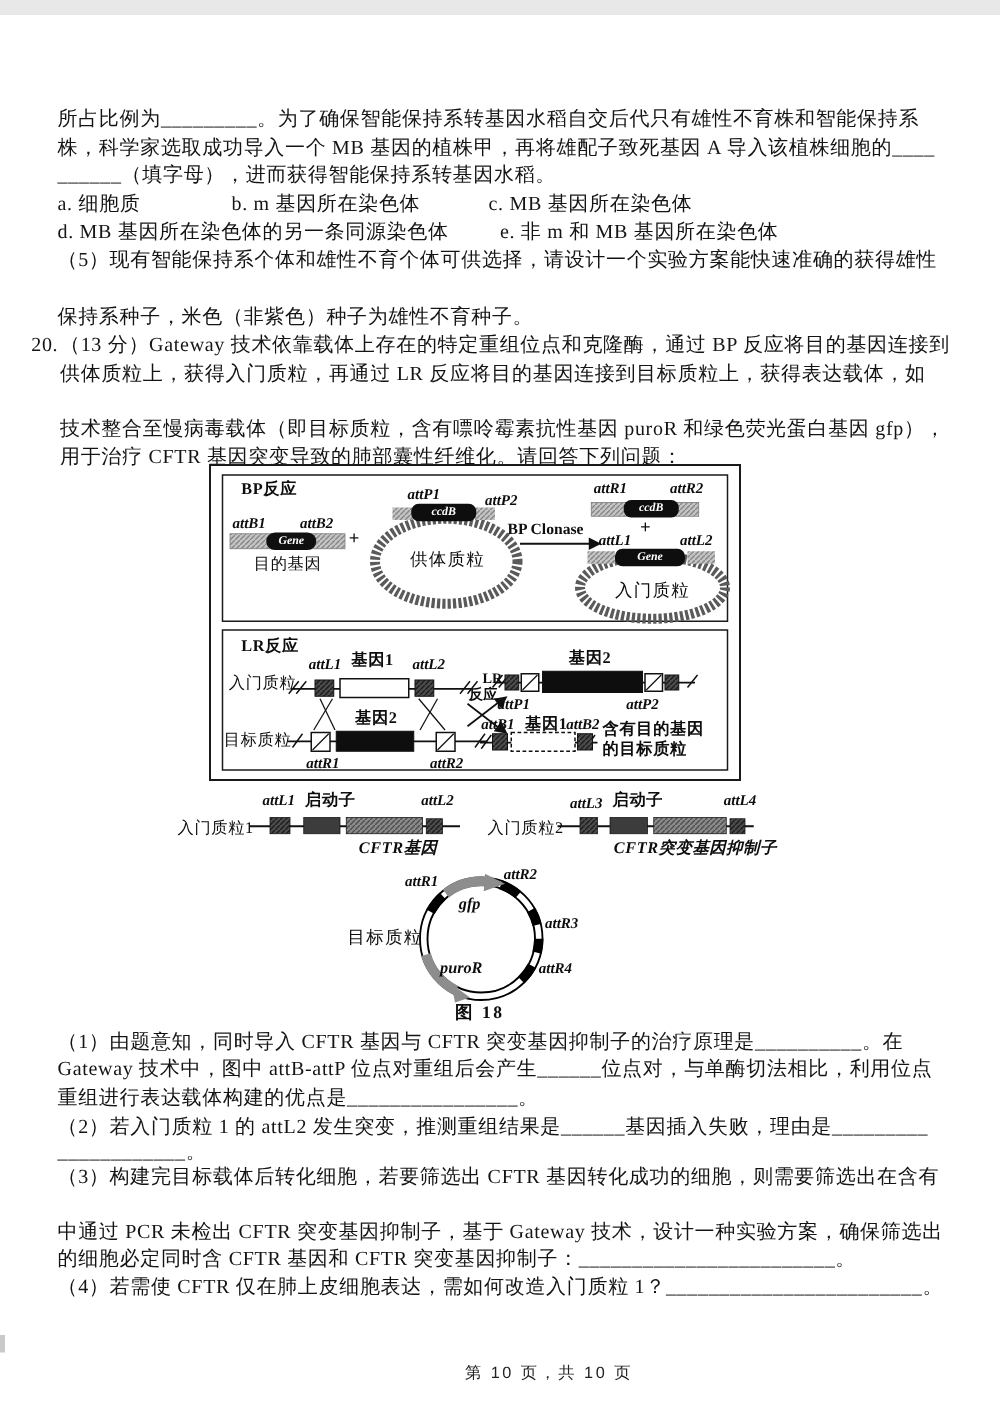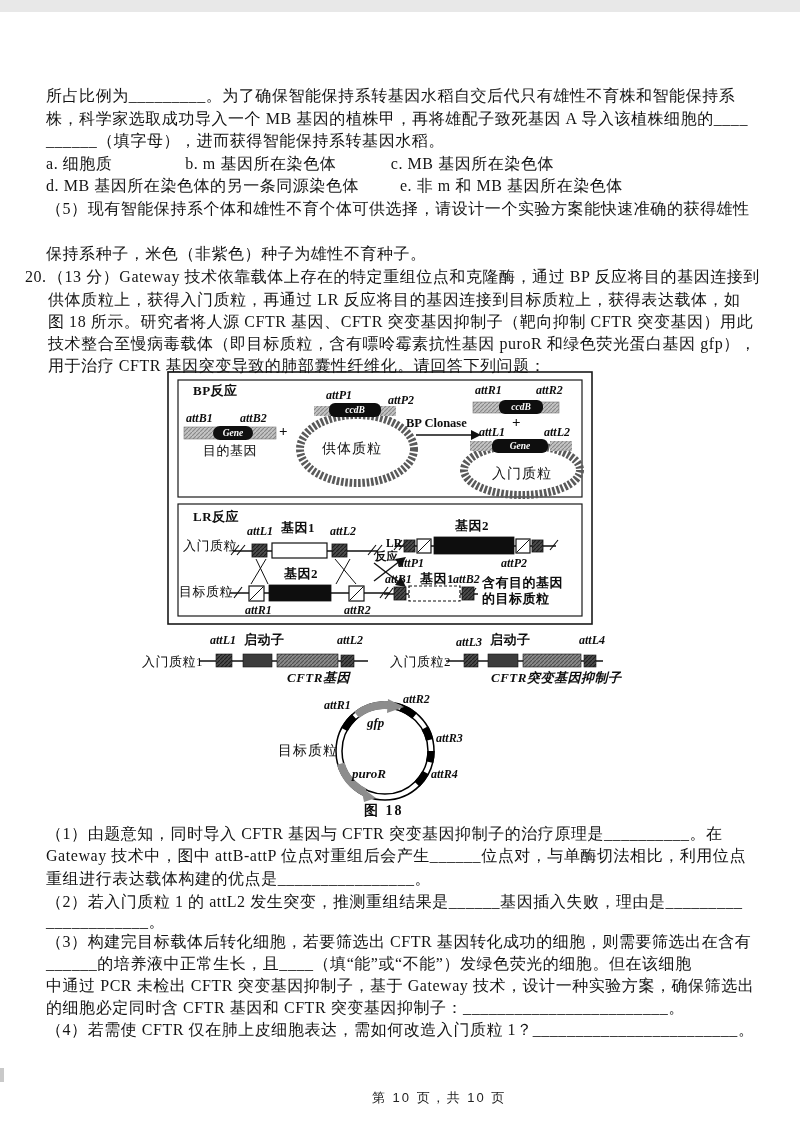--- a/index.html
+++ b/index.html
@@ -31,21 +31,20 @@
   <div class="line" style="top:99px">株，科学家选取成功导入一个 MB 基因的植株甲，再将雄配子致死基因 A 导入该植株细胞的____</div>
   <div class="line" style="top:121px">______（填字母），进而获得智能保持系转基因水稻。</div>
   <div class="line" style="top:144px">a. 细胞质                b. m 基因所在染色体            c. MB 基因所在染色体</div>
   <div class="line" style="top:166px">d. MB 基因所在染色体的另一条同源染色体         e. 非 m 和 MB 基因所在染色体</div>
   <div class="line" style="top:189px">（5）现有智能保持系个体和雄性不育个体可供选择，请设计一个实验方案能快速准确的获得雄性</div>
   <div class="line" style="top:234px">保持系种子，米色（非紫色）种子为雄性不育种子。</div>
 
   <div class="line marker" style="top:257px">20.</div>
   <div class="line q20line" style="top:257px">（13 分）Gateway 技术依靠载体上存在的特定重组位点和克隆酶，通过 BP 反应将目的基因连接到</div>
   <div class="line q20line" style="top:280px">供体质粒上，获得入门质粒，再通过 LR 反应将目的基因连接到目标质粒上，获得表达载体，如</div>
-  <div class="line q20line" style="top:302px">图 18 所示。研究者将人源 CFTR 基因、CFTR 突变基因抑制子（靶向抑制 CFTR 突变基因）用此</div>
   <div class="line q20line" style="top:324px">技术整合至慢病毒载体（即目标质粒，含有嘌呤霉素抗性基因 puroR 和绿色荧光蛋白基因 gfp），</div>
   <div class="line q20line" style="top:346px">用于治疗 CFTR 基因突变导致的肺部囊性纤维化。请回答下列问题：</div>
 
   <svg class="overlay" width="800" height="1131" viewBox="0 0 800 1131">
     <defs>
       <pattern id="pGray" patternUnits="userSpaceOnUse" width="4" height="4">
         <rect width="4" height="4" fill="#c4c4c4"></rect>
           <path d="M0,4 L4,0" stroke="#868686" stroke-width="1.1"></path>
       </pattern>
       <pattern id="pDark" patternUnits="userSpaceOnUse" width="4" height="4">
@@ -181,21 +180,21 @@
 
   <span class="flabel cjk13" style="left:193px;top:372px;font-weight:bold">BP反应</span>
   <span class="flabel att" style="left:186px;top:400px">attB1</span>
   <span class="flabel att" style="left:240px;top:400px">attB2</span>
   <span class="flabel gene-w" style="left:214px;top:417px;width:38px">Gene</span>
   <span class="flabel cjk13" style="left:203px;top:432px">目的基因</span>
   <span class="flabel plus" style="left:279px;top:412px">+</span>
   <span class="flabel att" style="left:326px;top:377px">attP1</span>
   <span class="flabel att" style="left:388px;top:382px">attP2</span>
   <span class="flabel gene-w" style="left:330px;top:394px;width:50px">ccdB</span>
-  <span class="flabel cjk14" style="left:322px;top:430px;width:72px;text-align:left">供体质粒</span>
+  <span class="flabel cjk14" style="left:322px;top:430px;width:72px;text-align:center">供体质粒</span>
   <span class="flabel clonase" style="left:406px;top:405px">BP Clonase</span>
   <span class="flabel att" style="left:475px;top:372px">attR1</span>
   <span class="flabel att" style="left:536px;top:372px">attR2</span>
   <span class="flabel gene-w" style="left:499px;top:391px;width:44px">ccdB</span>
   <span class="flabel plus" style="left:512px;top:403px">+</span>
   <span class="flabel att" style="left:479px;top:414px">attL1</span>
   <span class="flabel att" style="left:544px;top:414px">attL2</span>
   <span class="flabel gene-w" style="left:492px;top:430px;width:56px">Gene</span>
   <span class="flabel cjk14" style="left:486px;top:455px;width:72px;text-align:center">入门质粒</span>
 
@@ -239,20 +238,19 @@
   <span class="flabel att" style="left:352px;top:755px;font-size:13px">puroR</span>
   <span class="flabel cjk14" style="left:278px;top:732px">目标质粒</span>
   <span class="flabel caption" style="left:364px;top:792px">图 18</span>
 
   <div class="line" style="top:814px">（1）由题意知，同时导入 CFTR 基因与 CFTR 突变基因抑制子的治疗原理是__________。在</div>
   <div class="line" style="top:836px">Gateway 技术中，图中 attB-attP 位点对重组后会产生______位点对，与单酶切法相比，利用位点</div>
   <div class="line" style="top:859px">重组进行表达载体构建的优点是________________。</div>
   <div class="line" style="top:882px">（2）若入门质粒 1 的 attL2 发生突变，推测重组结果是______基因插入失败，理由是_________</div>
   <div class="line" style="top:902px">____________。</div>
   <div class="line" style="top:922px">（3）构建完目标载体后转化细胞，若要筛选出 CFTR 基因转化成功的细胞，则需要筛选出在含有</div>
-  <div class="line" style="top:944px">______的培养液中正常生长，且____（填“能”或“不能”）发绿色荧光的细胞。但在该细胞</div>
   <div class="line" style="top:966px">中通过 PCR 未检出 CFTR 突变基因抑制子，基于 Gateway 技术，设计一种实验方案，确保筛选出</div>
   <div class="line" style="top:988px">的细胞必定同时含 CFTR 基因和 CFTR 突变基因抑制子：________________________。</div>
   <div class="line" style="top:1010px">（4）若需使 CFTR 仅在肺上皮细胞表达，需如何改造入门质粒 1？________________________。</div>
 
   <div class="footer">第 10 页，共 10 页</div>
   <div class="artifact"></div>
 </div>
 
 </body></html>

